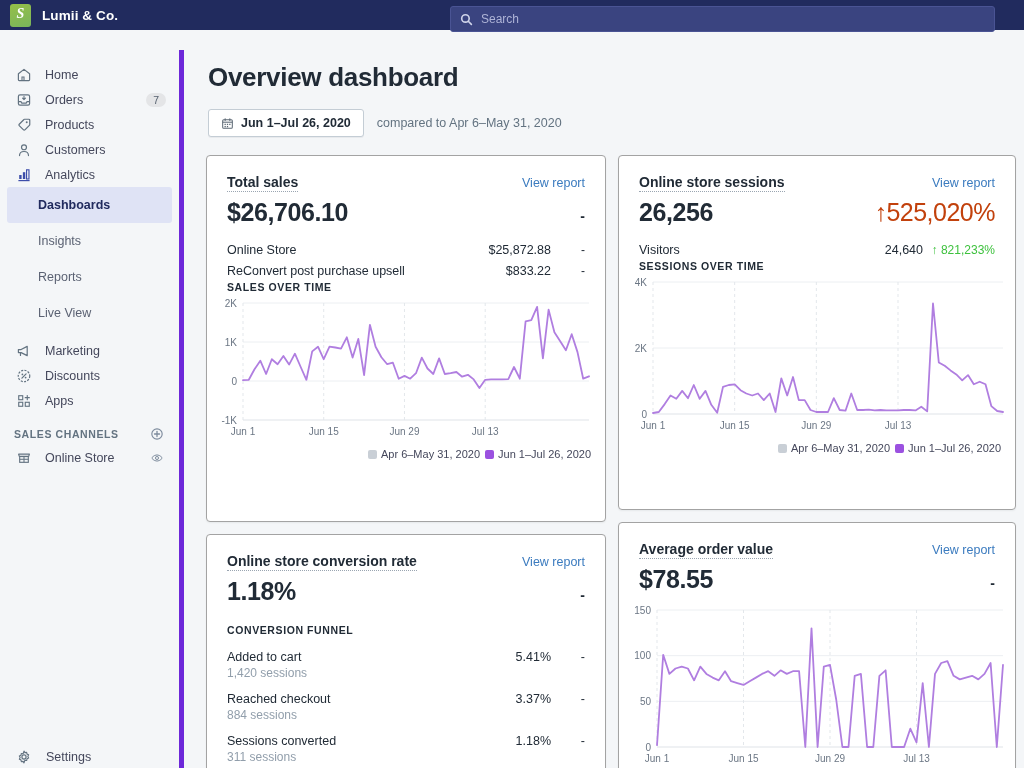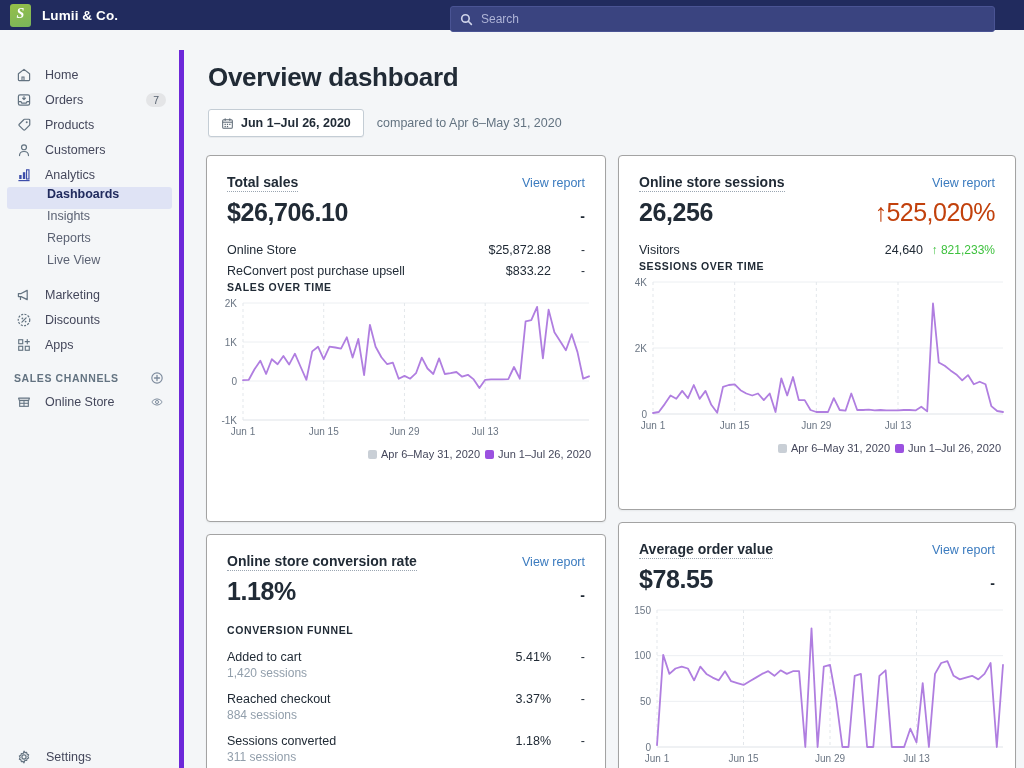--- a/index.html
+++ b/index.html
@@ -60,22 +60,22 @@
   .nav-icon { width: 20px; height: 20px; flex: none; display: flex; align-items: center; justify-content: center; }
   .nav-label {
     font-size: 12.5px; color: #44475b; margin-left: 11px; white-space: nowrap;
   }
   .nav-badge {
     margin-left: auto; margin-right: 6px;
     background: #e4e5e7; color: #55606e;
     font-size: 10.5px; border-radius: 9px; padding: 1px 7px;
   }
   .subnav {
-    display: flex; height: 22px;
-    margin: 0 7px; padding-left: 40px; border-radius: 3px; cursor: pointer;
+    display: flex; align-items: center; height: 36px;
+    margin: 0 7px; padding-left: 31px; border-radius: 3px; cursor: pointer;
   }
   .subnav-label { font-size: 12.5px; color: #5b6273; white-space: nowrap; }
   .subnav.active { background: #dfe3f5; }
   .subnav.active .subnav-label { color: #212b5e; font-weight: bold; }
 
   #channels-head {
     display: flex; align-items: center;
     margin: 14px 7px 4px 14px;
   }
   #channels-title {

